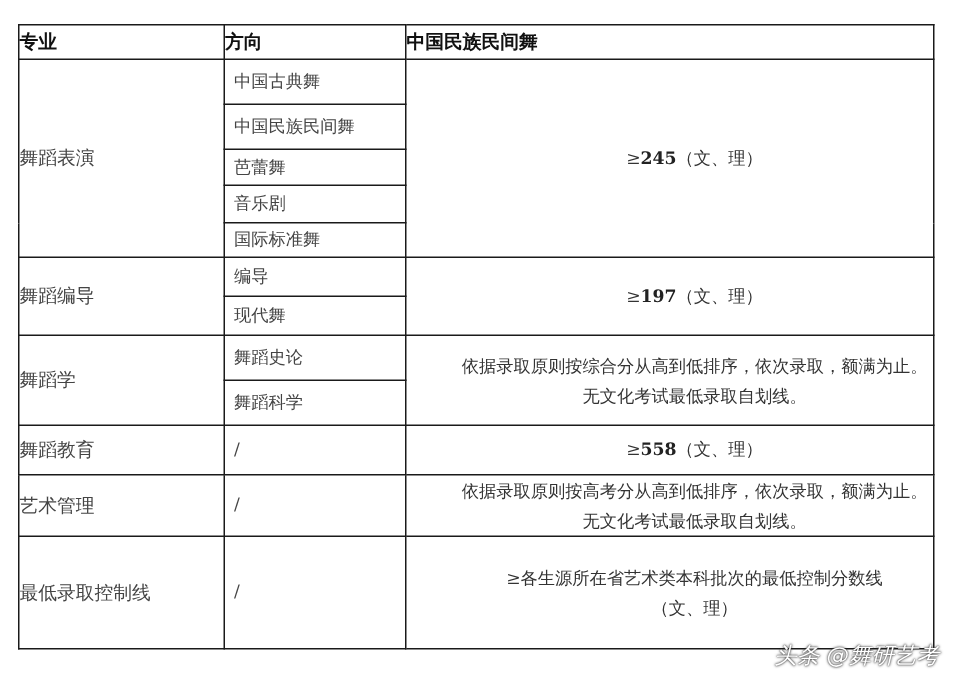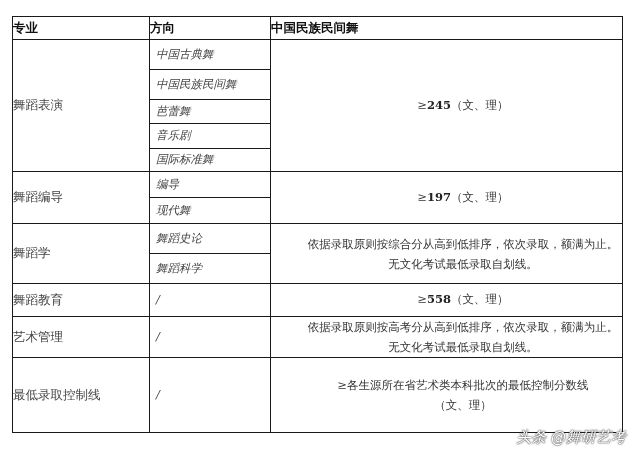--- a/index.html
+++ b/index.html
@@ -2,21 +2,21 @@
 <html><head>
 <meta charset="utf-8">
 <style>
   html, body { margin:0; padding:0; }
   body { width:640px; height:455px; background:#ffffff; position:relative; overflow:hidden;
          font-family: "DejaVu Serif", "Liberation Serif", serif; color:#333; }
   table { position:absolute; left:12px; top:16px; width:610px; border-collapse:collapse; table-layout:fixed; }
   td, th { border:1.3px solid #1a1a1a; padding:0; font-size:12px; line-height:1; }
   th { font-family: "DejaVu Sans", "Liberation Sans", sans-serif; font-weight:bold; color:#111; font-size:12.5px; height:22px; text-align:left; }
   td.major { text-align:left; font-size:12.5px; color:#444; }
-  td.dir { text-align:left; padding-left:6px; font-size:11.5px; color:#444;font-style:italic; }
+  td.dir { text-align:left; padding-left:6px; font-size:11.5px; color:#444; }
   td.score { text-align:center; font-size:11.5px; color:#333;padding-left:33px; }
   td.score .num { font-weight:bold; color:#222; }
   td.score .line { display:block; line-height:20px; }
   .watermark { position:absolute; right:14px; bottom:8px; font-family:"DejaVu Sans","Liberation Sans",sans-serif;
                font-size:15px; color:#ffffff; text-shadow:0 0 2px #333, 0 0 1px #333; font-style:italic;margin-top:32px; }
 </style>
 </head>
 <body>
 
 <table>

